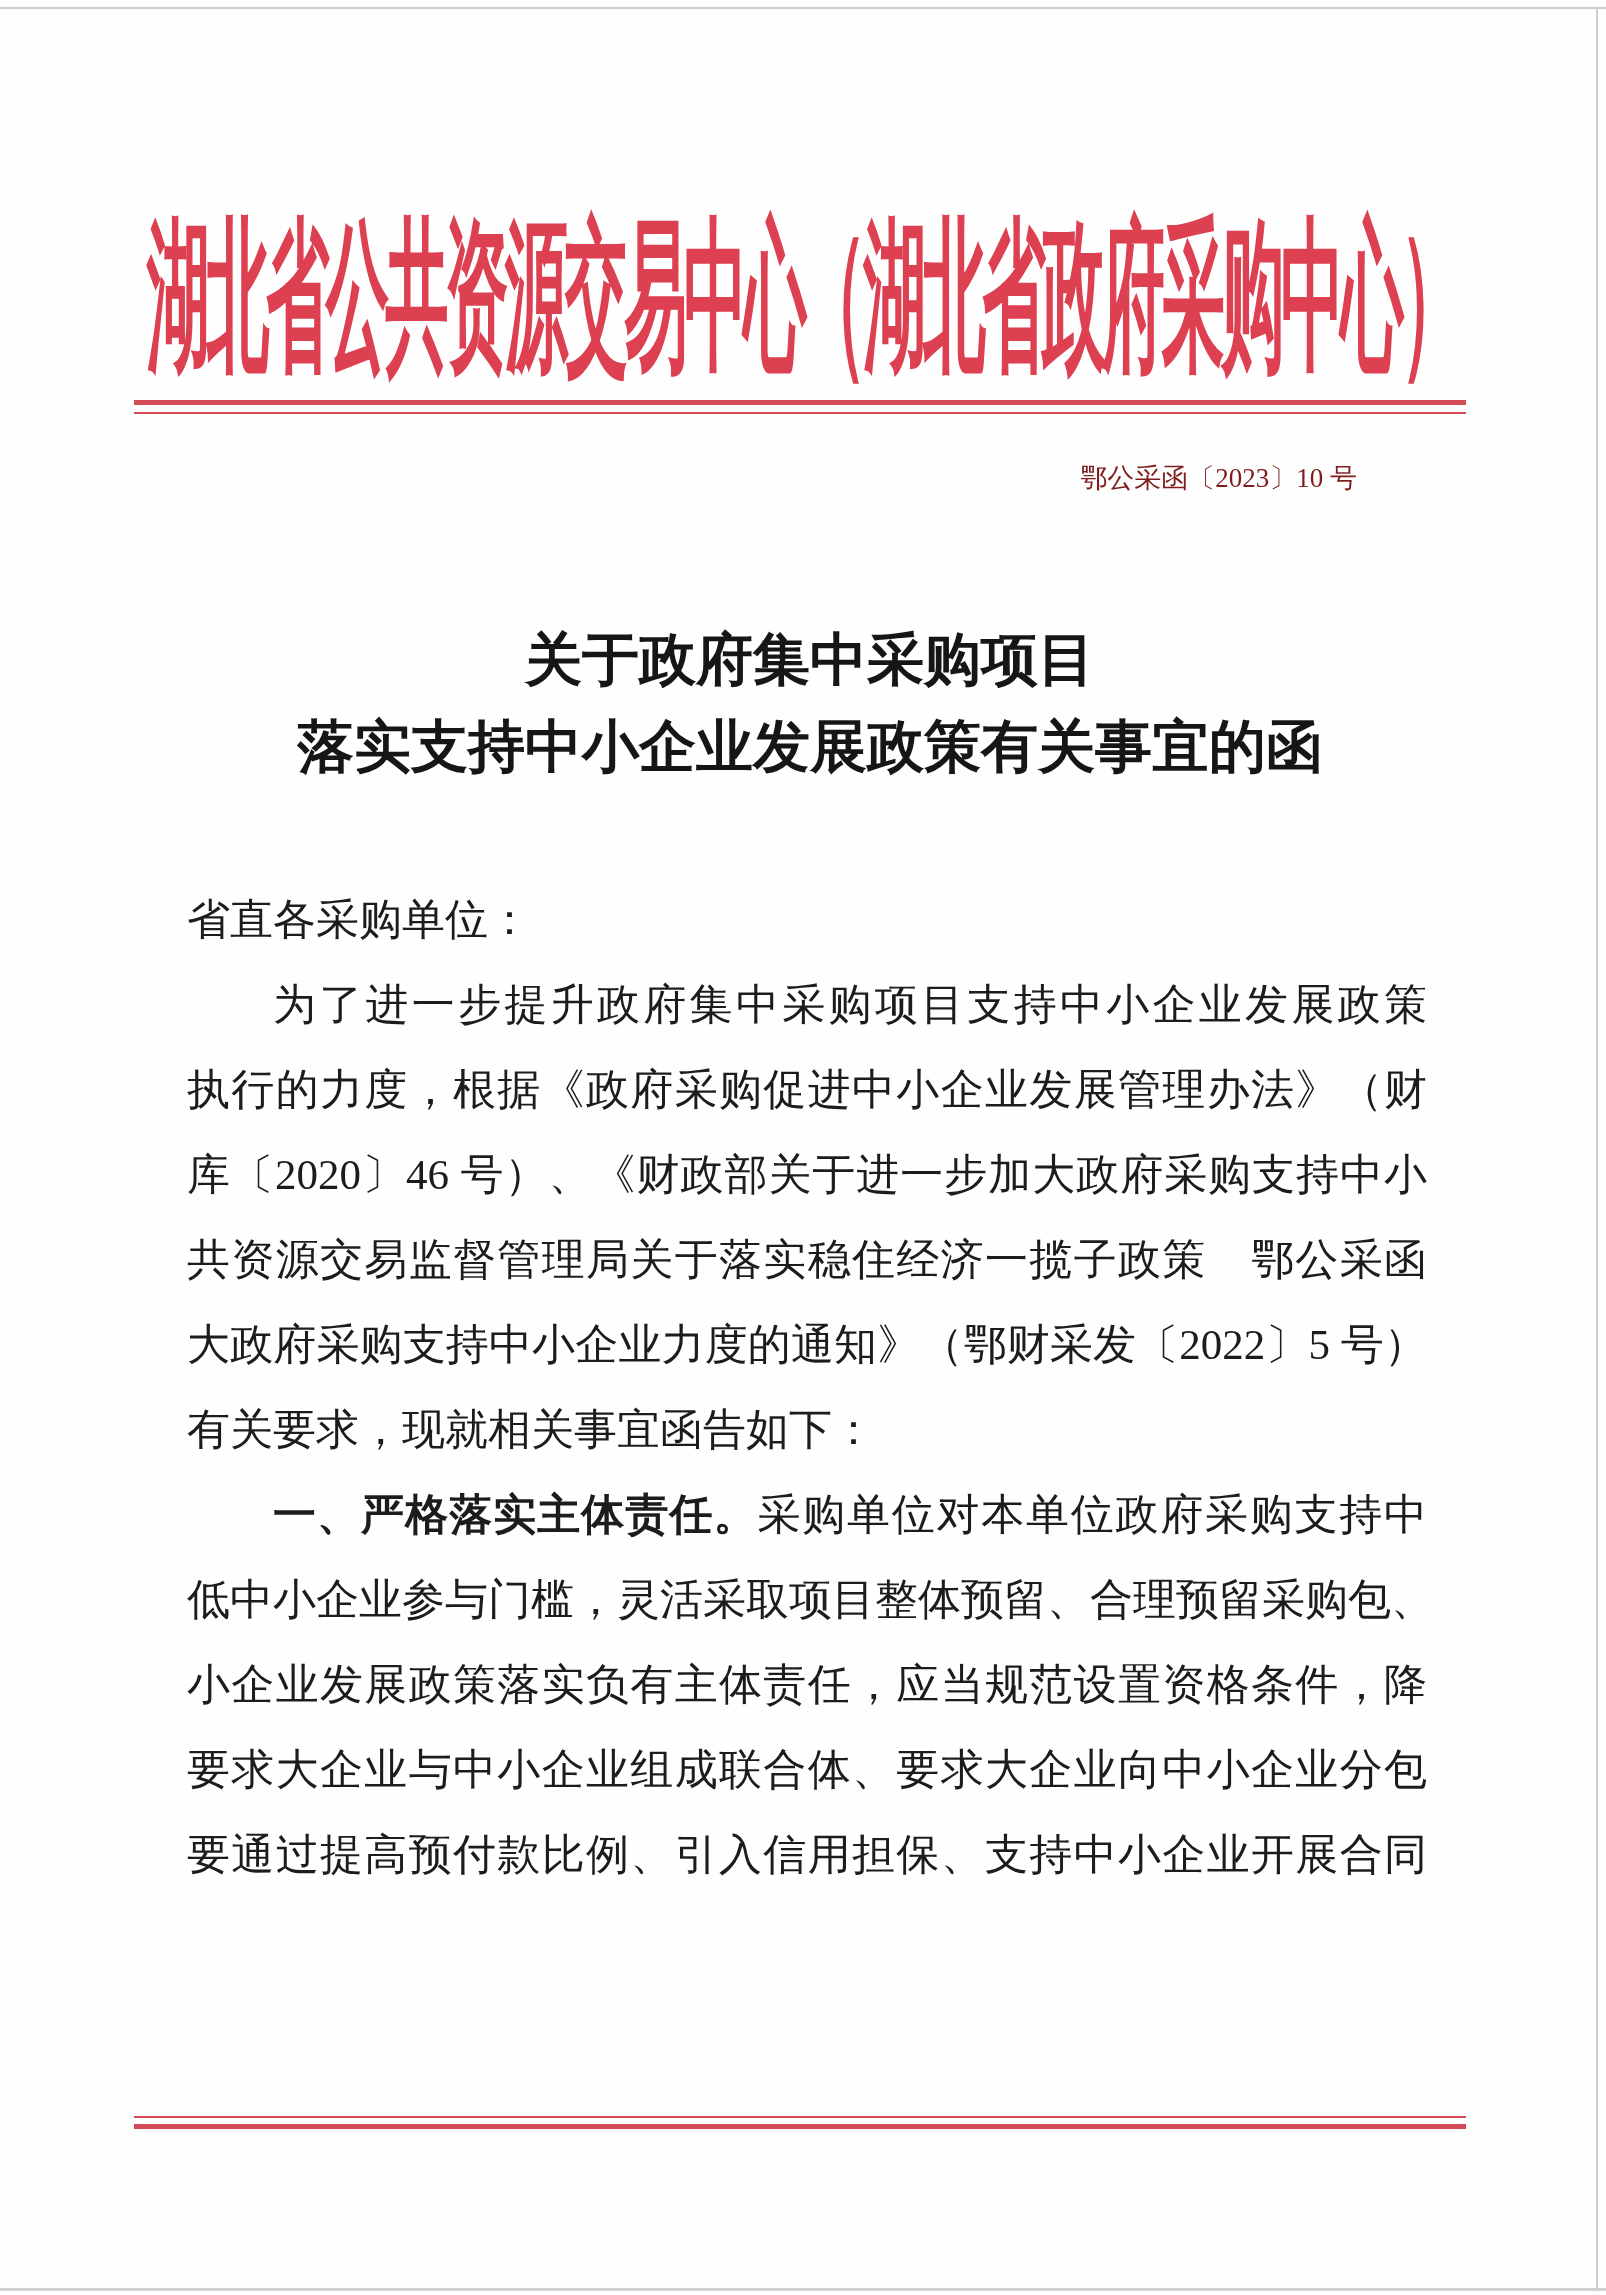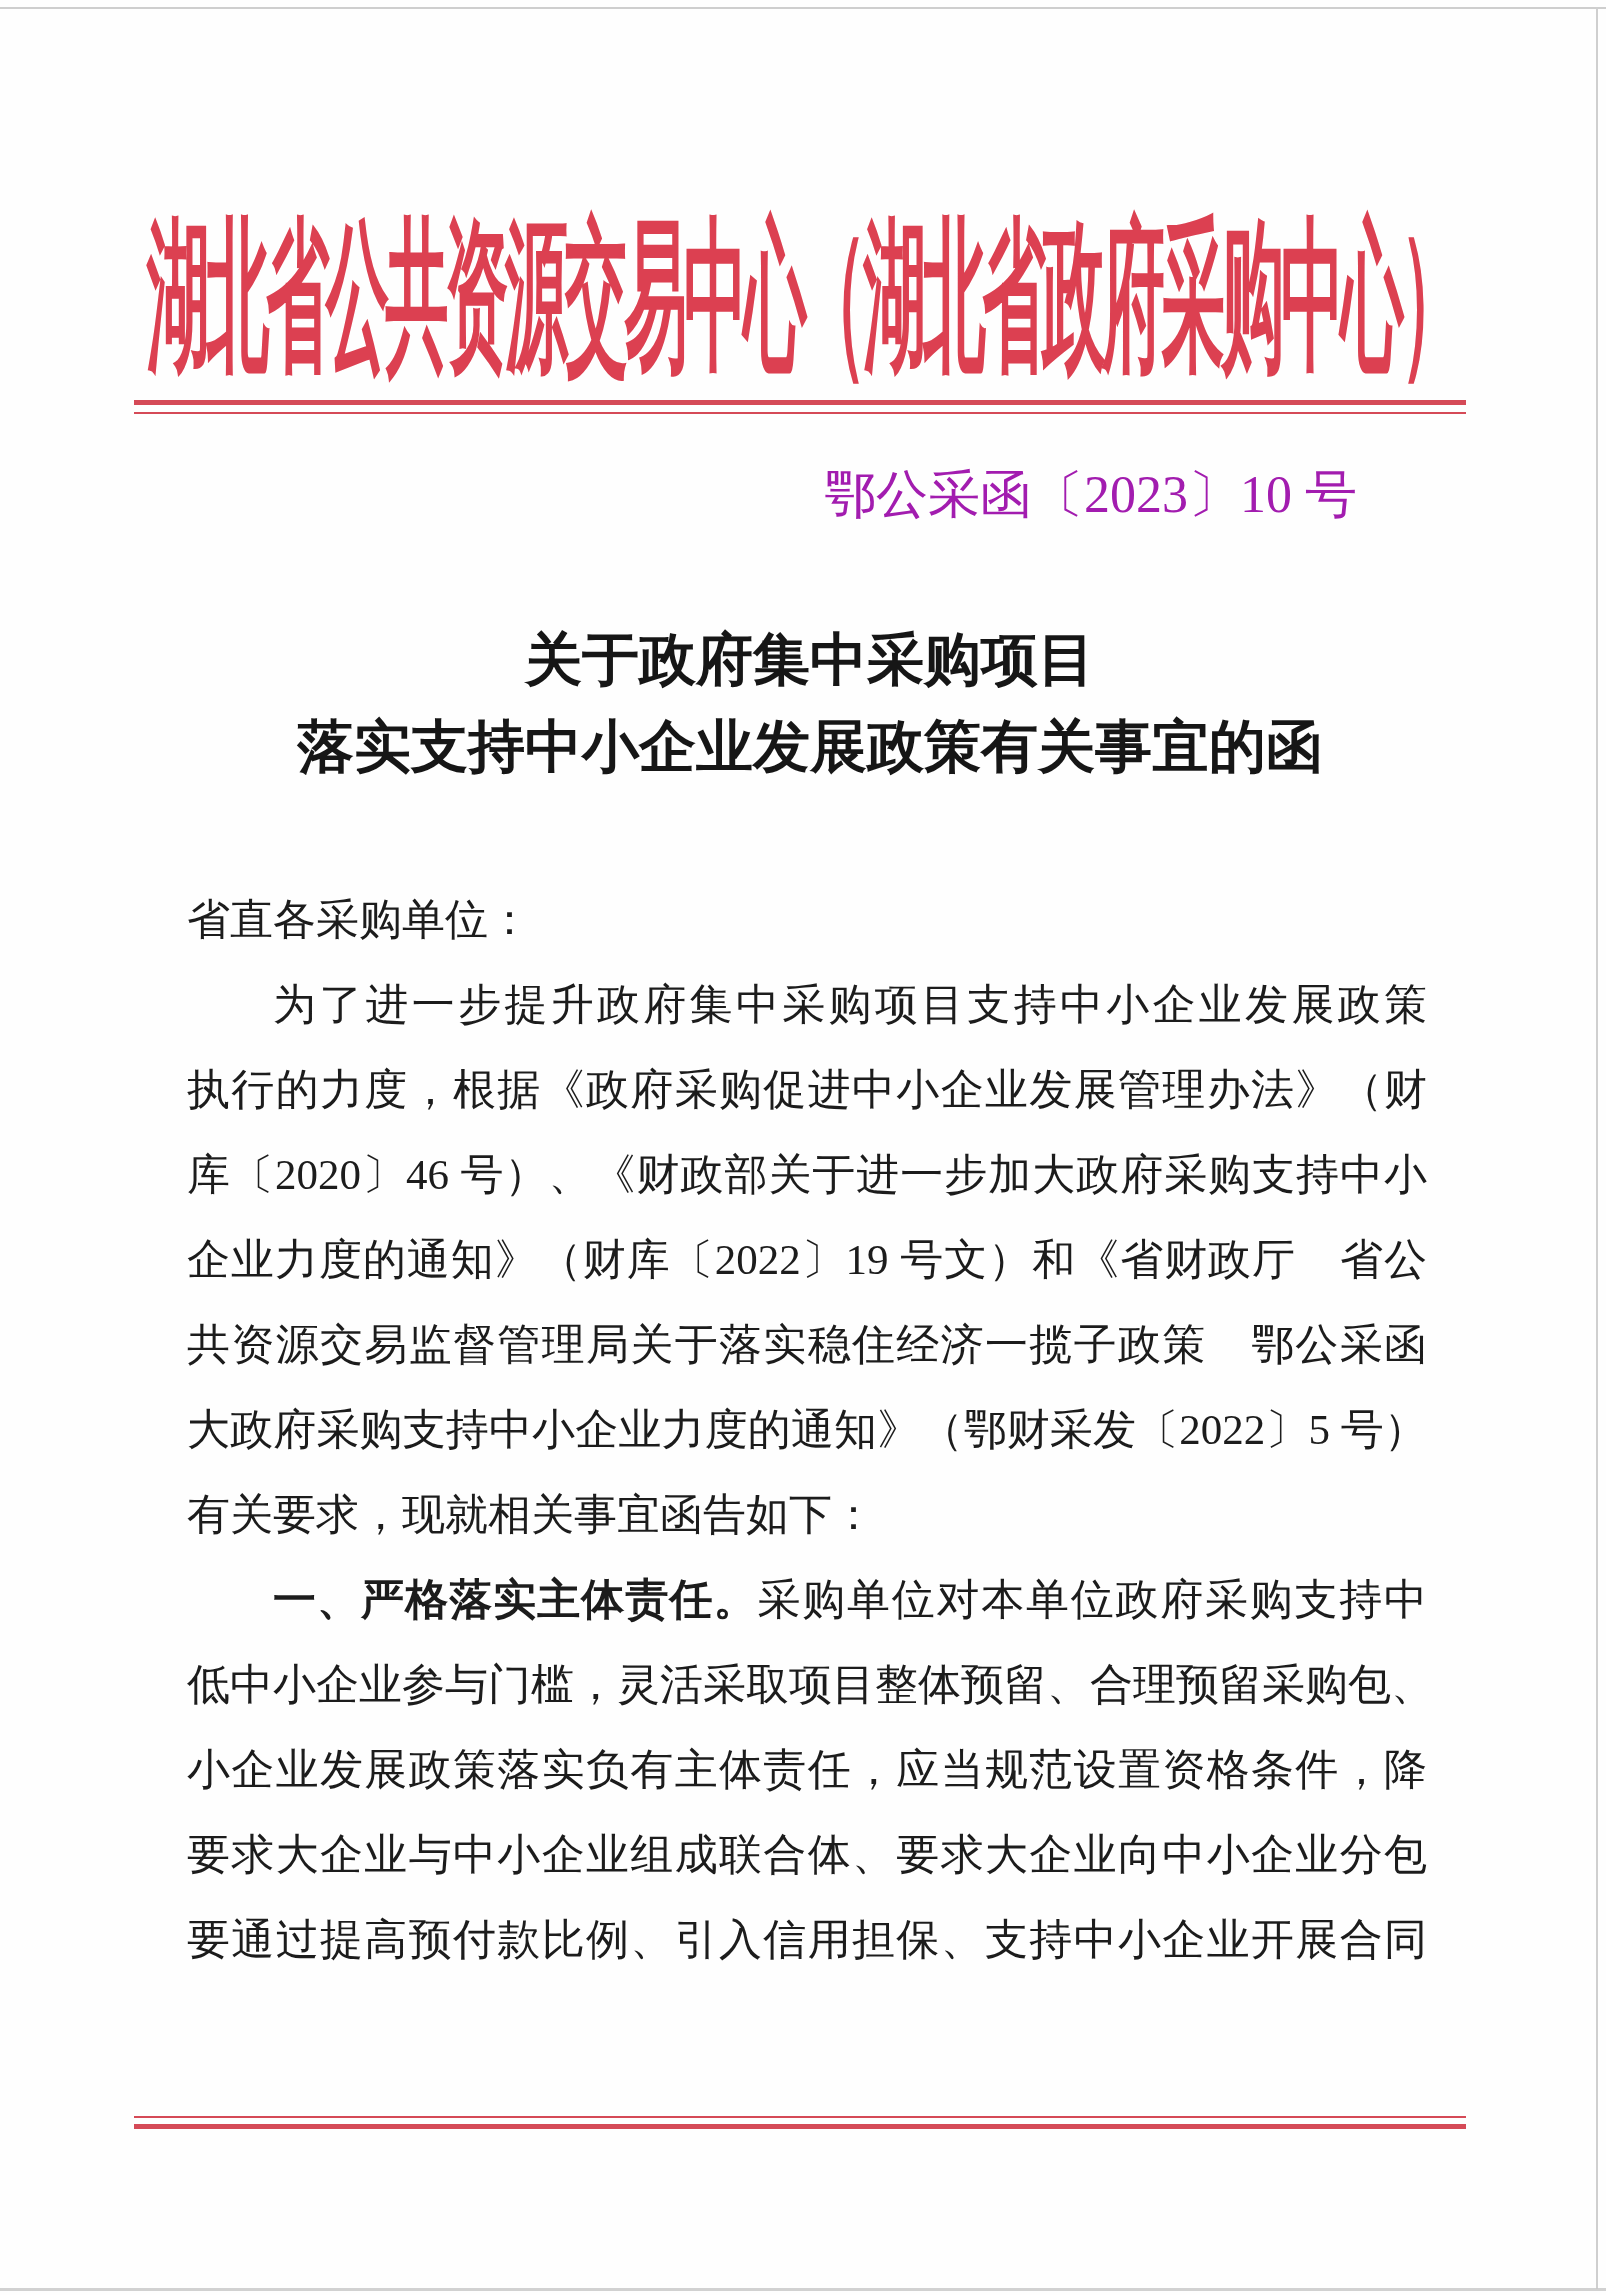--- a/index.html
+++ b/index.html
@@ -45,22 +45,22 @@
   .rule { position: absolute; left: 134px; width: 1332px; background: #d54a57; }
   .rule-hdr-thick { top: 400px; height: 4.6px; }
   .rule-hdr-thin  { top: 412px; height: 2px; }
   .rule-ftr-thin  { top: 2116px; height: 2px; }
   .rule-ftr-thick { top: 2124px; height: 4.6px; }
 
   .doc-number {
     position: absolute;
     top: 460px;
     right: 250px;
-    font-size: 52px;
-    color: #a21caf;
+    font-size: 27px;
+    color: #7f1d1d;
     white-space: nowrap;
   }
 
   .doc-title {
     position: absolute;
     top: 616px; left: 0; right: 0;
     text-align: center;
     font-size: 57px;
     font-weight: bold;
     color: #161616;
@@ -114,21 +114,20 @@
     <div>关于政府集中采购项目</div>
     <div>落实支持中小企业发展政策有关事宜的函</div>
   </div>
 
   <div class="letter-body">
     <div class="line no-just">省直各采购单位：</div>
 
     <div class="line ind">为了进一步提升政府集中采购项目支持中小企业发展政策</div>
     <div class="line">执行的力度，根据《政府采购促进中小企业发展管理办法》（财</div>
     <div class="line">库〔2020〕46 号）、《财政部关于进一步加大政府采购支持中小</div>
-    <div class="line">企业力度的通知》（财库〔2022〕19 号文）和《省财政厅　省公</div>
     <div class="line">共资源交易监督管理局关于落实稳住经济一揽子政策　鄂公采函</div>
     <div class="line">大政府采购支持中小企业力度的通知》（鄂财采发〔2022〕5 号）</div>
     <div class="line no-just">有关要求，现就相关事宜函告如下：</div>
 
     <div class="line ind"><span class="sec-head">一、严格落实主体责任。</span><span>采购单位对本单位政府采购支持中</span></div>
     <div class="line">低中小企业参与门槛，灵活采取项目整体预留、合理预留采购包、</div>
     <div class="line">小企业发展政策落实负有主体责任，应当规范设置资格条件，降</div>
     <div class="line">要求大企业与中小企业组成联合体、要求大企业向中小企业分包</div>
     <div class="line">要通过提高预付款比例、引入信用担保、支持中小企业开展合同</div>
   </div>

